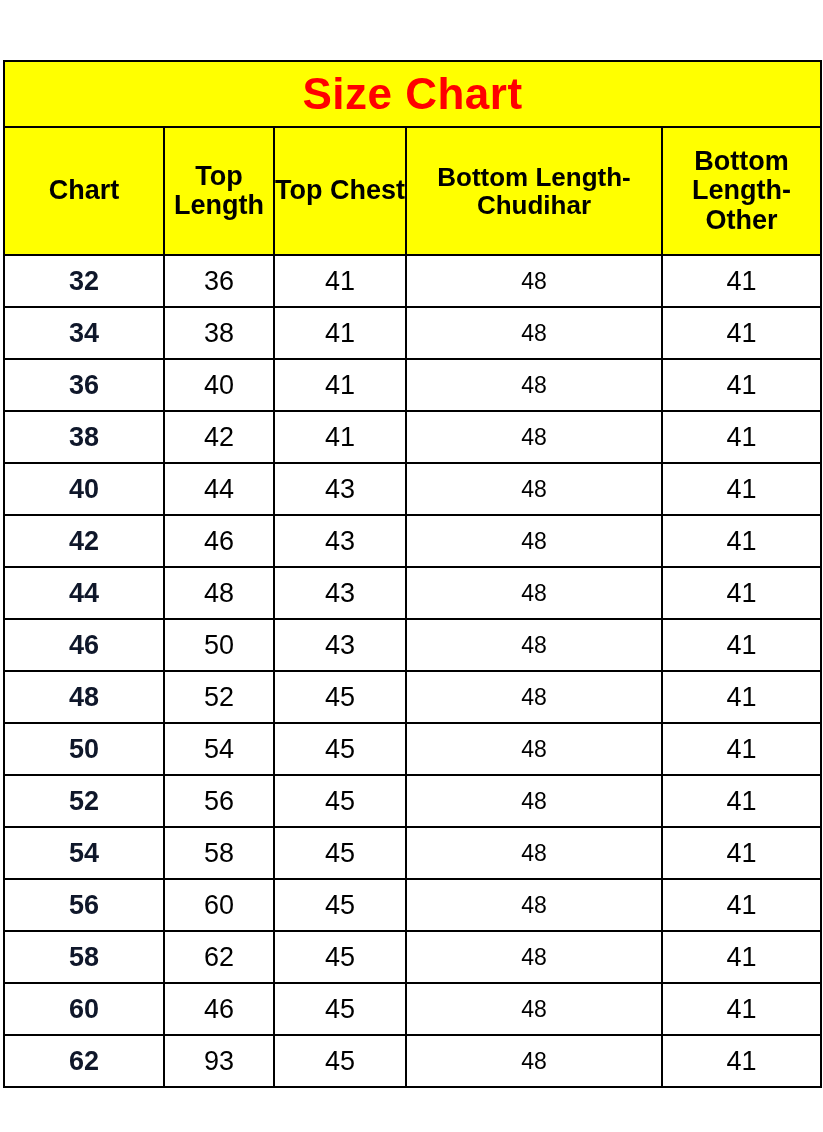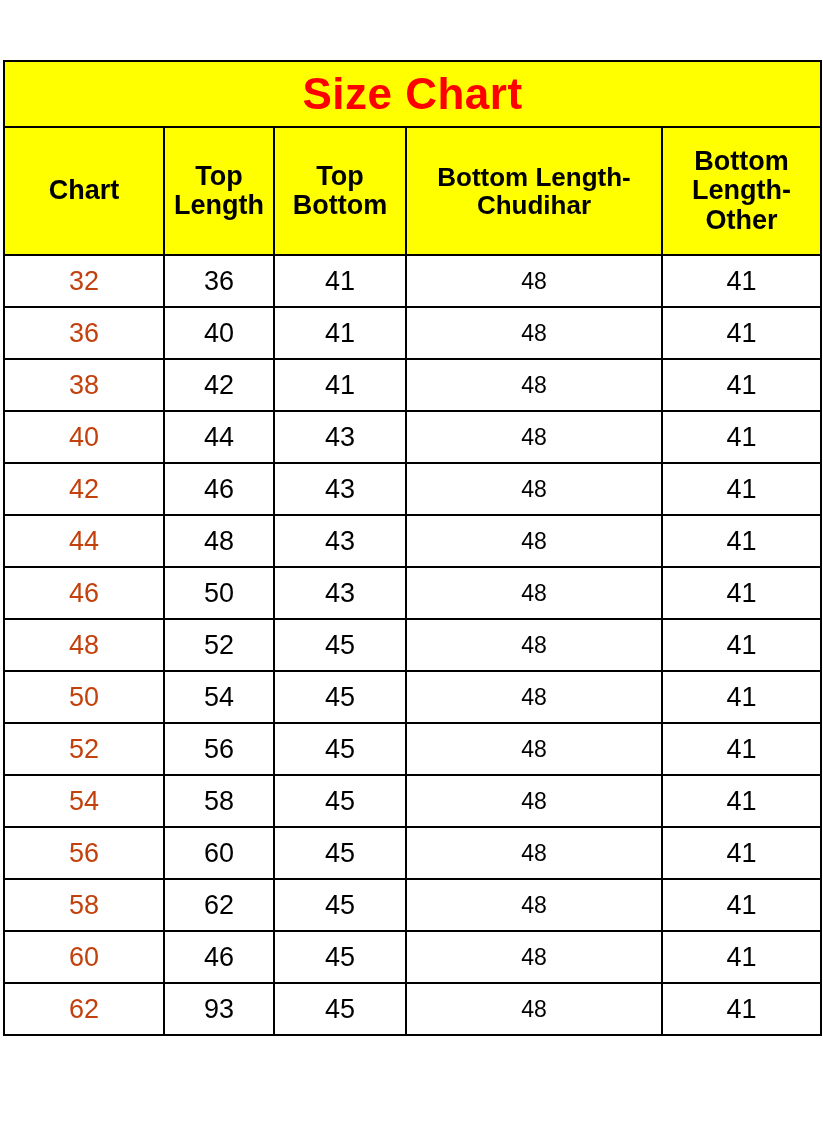--- a/index.html
+++ b/index.html
@@ -59,22 +59,22 @@
   .head-cell.wide {
     font-size: 26px;
     margin-left: 16px;
   }
   .data-row td {
     height: 50px;
     background: #ffffff;
   }
   .c-size {
     font-size: 27px;
-    font-weight: normal;
-    color: #c2410c;
+    font-weight: bold;
+    color: #0f172a;
   }
   .c-chest, .c-toplen, .c-other {
     font-size: 27px;
     font-weight: normal;
     color: #000000;
   }
   .c-chudi {
     font-size: 23px;
     font-weight: normal;
     color: #000000;
@@ -98,29 +98,36 @@
         <col class="col-chudi">
         <col class="col-other">
       </colgroup>
       <thead>
         <tr>
           <td class="title-cell" colspan="5">Size Chart</td>
         </tr>
         <tr>
           <th class="head-cell">Chart</th>
           <th class="head-cell">Top Length</th>
-          <th class="head-cell">Top Bottom</th>
+          <th class="head-cell">Top Chest</th>
           <th class="head-cell wide">Bottom Length-Chudihar</th>
           <th class="head-cell">Bottom Length-Other</th>
         </tr>
       </thead>
       <tbody>
         <tr class="data-row">
           <td class="c-size">32</td>
           <td class="c-chest">36</td>
+          <td class="c-toplen">41</td>
+          <td class="c-chudi">48</td>
+          <td class="c-other">41</td>
+        </tr>
+        <tr class="data-row">
+          <td class="c-size">34</td>
+          <td class="c-chest">38</td>
           <td class="c-toplen">41</td>
           <td class="c-chudi">48</td>
           <td class="c-other">41</td>
         </tr>
         <tr class="data-row">
           <td class="c-size">36</td>
           <td class="c-chest">40</td>
           <td class="c-toplen">41</td>
           <td class="c-chudi">48</td>
           <td class="c-other">41</td>

